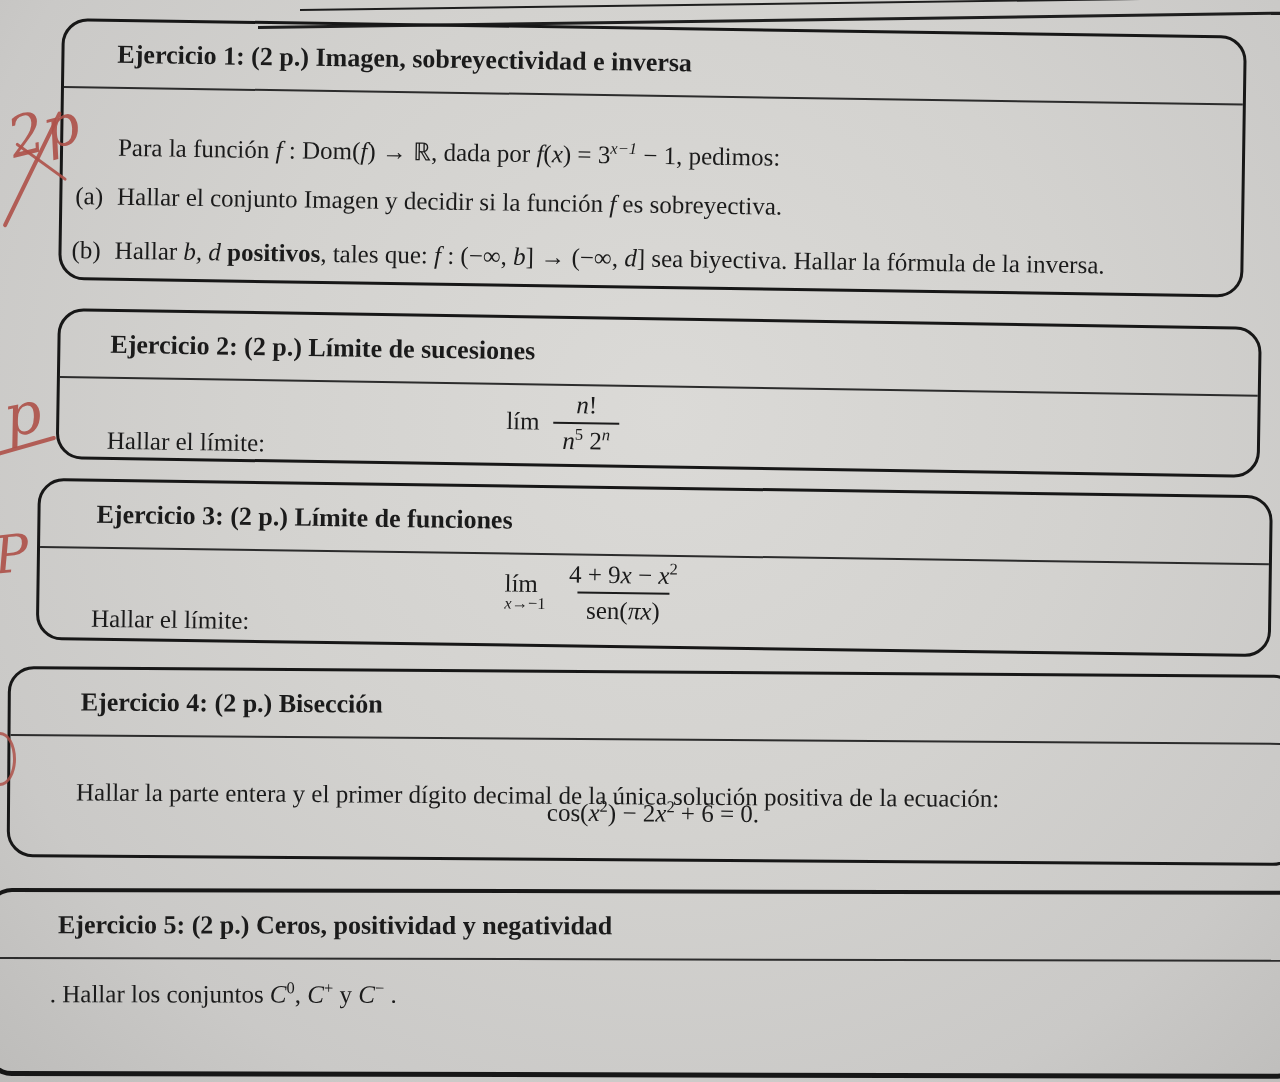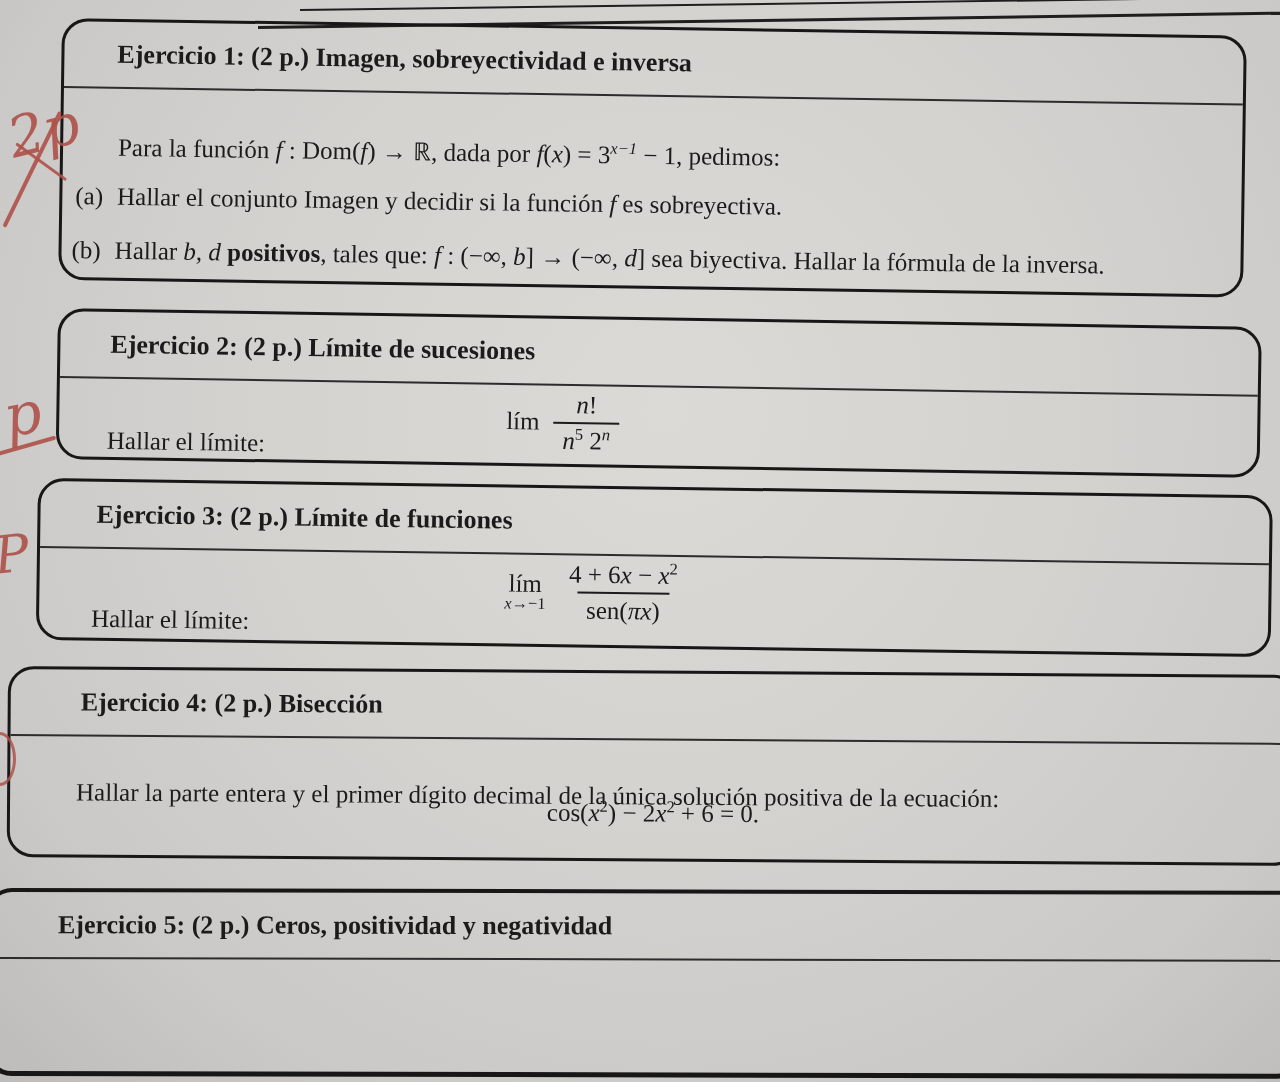--- a/index.html
+++ b/index.html
@@ -24,21 +24,21 @@
   }
   .sep{height:2px; background:#2c2c2c; width:100%;}
   .line{position:absolute; font-size:25px; white-space:nowrap;}
   .it{font-style:italic;}
   .bd{font-weight:bold;}
   .sup{font-size:66%; vertical-align:super; line-height:0;font-family:Liberation Serif, serif;}
   .ilabel{display:inline-block; margin-right:14px;}
   .frac{display:inline-flex; flex-direction:column; align-items:center; vertical-align:middle; margin:0 4px;}
   .frac .num{padding:0 9px 3px; line-height:1.1;}
   .frac .den{border-top:2px solid #1c1c1c; padding:3px 9px 0; line-height:1.1;}
-  .lim{display:inline-flex; flex-direction:column; align-items:center; margin-right:10px; line-height:1.05;}
+  .lim{display:inline-flex; flex-direction:column; margin-right:10px; line-height:1.05;}
   .limsub{font-size:66%; margin-top:-2px;}
   .mathrow{position:absolute; font-size:25px; display:flex; align-items:center; white-space:nowrap;}
   .eqcenter{position:absolute; left:0; right:0; text-align:center; font-size:25px;}
 
   
   .box1{left:62px;  top:18px;  width:1185px; height:262px; transform:rotate(0.85deg);}
   .box1 .boxtitle{padding-left:53px;}
   .box2{left:58px;  top:308px; width:1204px; height:151px; transform:rotate(0.9deg);}
   .box2 .boxtitle{padding-left:50px;}
   .box3{left:38px;  top:478px; width:1235px; height:162px; transform:rotate(0.8deg);}
@@ -94,37 +94,38 @@
   <section class="box box3">
     <div class="boxtitle">Ejercicio 3: (2 p.) Límite de funciones</div>
     <div class="sep"></div>
     <p class="line" style="left:52px; top:98px;">Hallar el límite:</p>
     <div class="mathrow" style="left:465px; top:72px;">
       <span class="lim">
           <span>lím</span>
           <span class="limsub"><span class="it">x</span><span>→−1</span></span>
         </span>
       <span class="frac">
-          <span class="num"><span>4 + 6</span><span class="it">x</span><span> − </span><span class="it">x</span><span class="sup">2</span></span>
+          <span class="num"><span>4 + 9</span><span class="it">x</span><span> − </span><span class="it">x</span><span class="sup">2</span></span>
           <span class="den"><span>sen(</span><span class="it">πx</span><span>)</span></span>
         </span>
     </div>
   </section>
 
   <section class="box box4">
     <div class="boxtitle">Ejercicio 4: (2 p.) Bisección</div>
     <div class="sep"></div>
     <p class="line" style="left:66px; top:84px;">Hallar la parte entera y el primer dígito decimal de la única solución positiva de la ecuación:</p>
     <div class="eqcenter" style="top:126px;"><span>cos(</span><span class="it">x</span><span class="sup">2</span><span>) − 2</span><span class="it">x</span><span class="sup">2</span><span> + 6 = 0.</span></div>
   </section>
 
   <section class="box box5">
     <div class="boxtitle">Ejercicio 5: (2 p.) Ceros, positividad y negatividad</div>
     <div class="sep"></div>
     <div class="mathrow" style="left:60px; top:88px;">
+      <span><span>. Hallar los conjuntos </span><span class="it">C</span><span class="sup">0</span><span>, </span><span class="it">C</span><span class="sup">+</span><span> y </span><span class="it">C</span><span class="sup">−</span><span> .</span></span>
     </div>
   </section>
 
   <div class="redmark m1">2p</div>
   <div class="redstroke s1"></div>
   <div class="redstroke s2"></div>
   <div class="redmark m2">p</div>
   <div class="redstroke s3"></div>
   <div class="redmark m3">P</div>
   <div class="curve4"></div>

